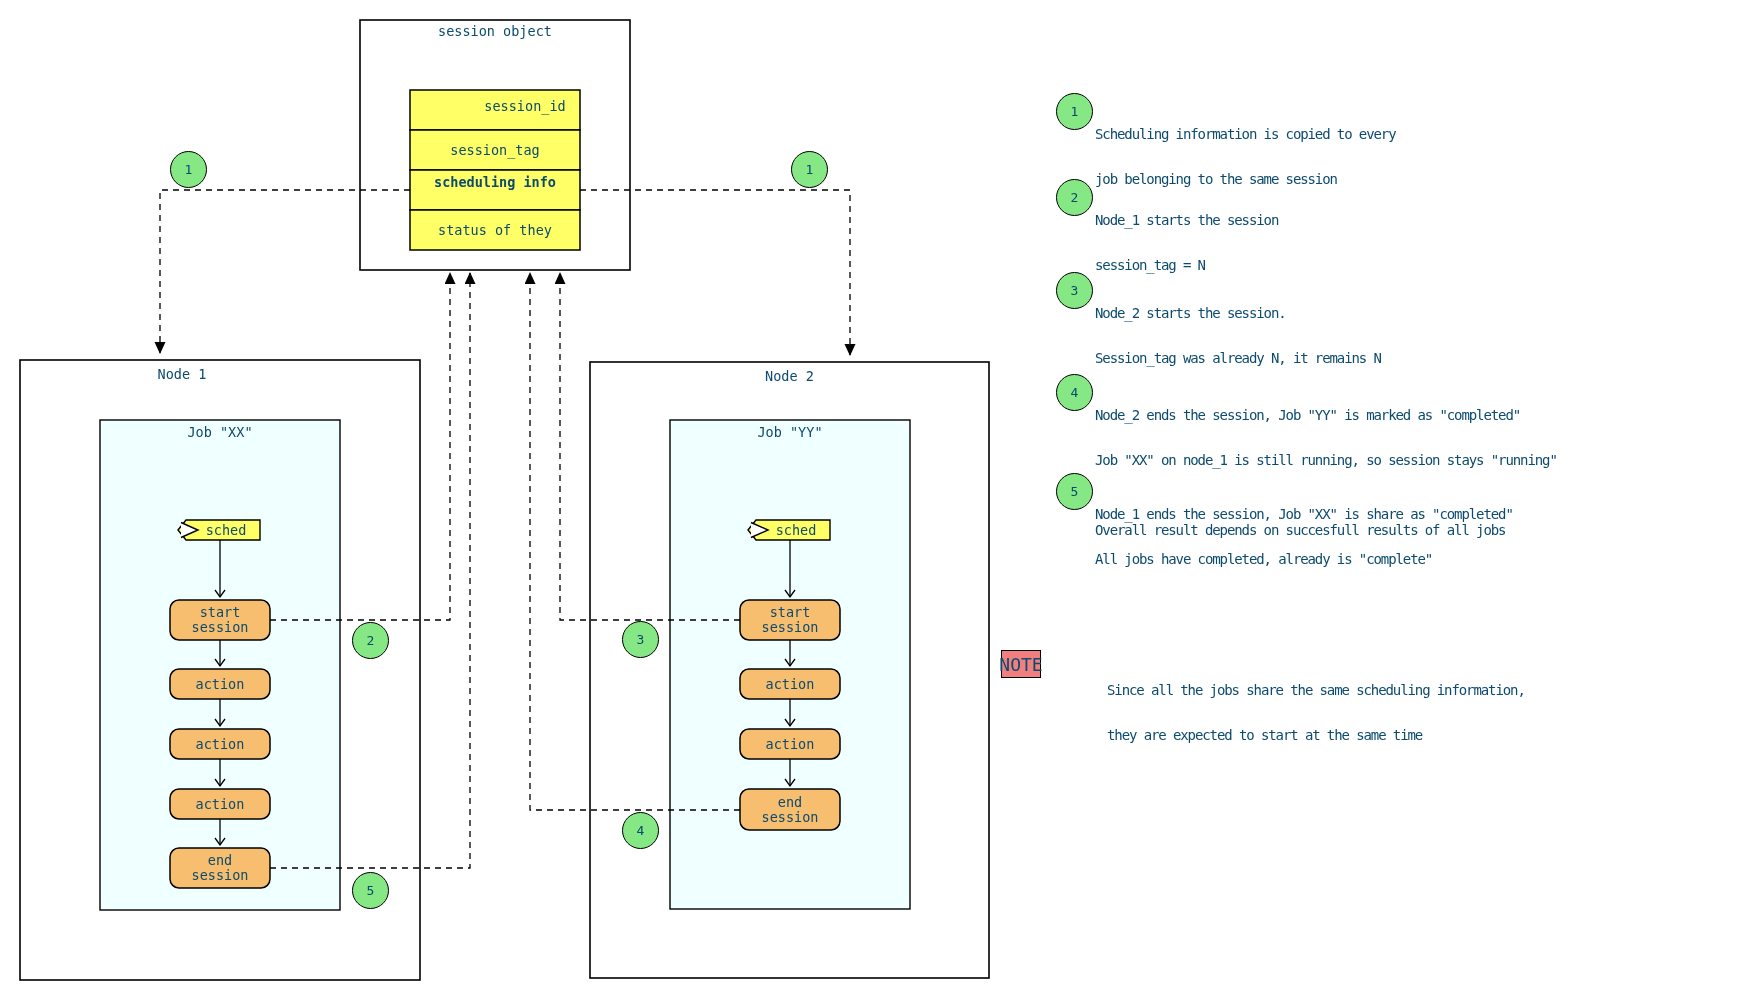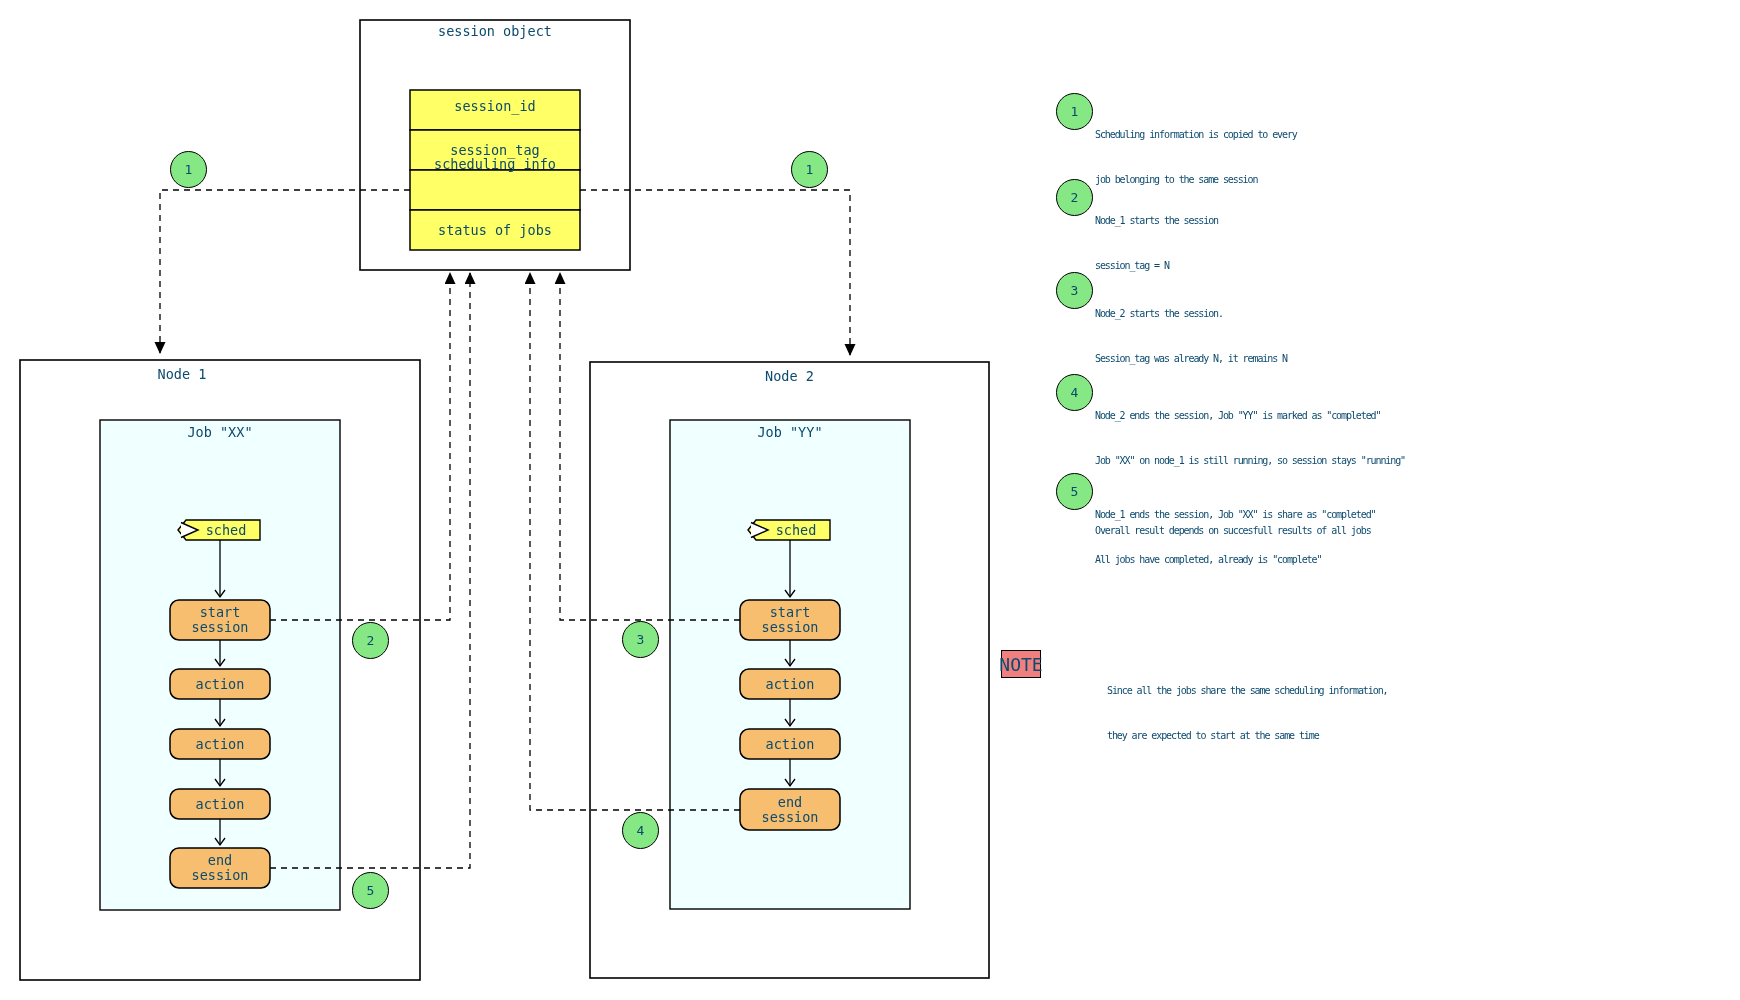--- a/index.html
+++ b/index.html
@@ -15,21 +15,21 @@
     position:absolute; width:100px; font-size:13.5px; line-height:15px;
     display:flex; align-items:center; justify-content:center;
     text-align:center; white-space:pre-line;
   }
   .badge {
     position:absolute; width:37px; height:37px; border-radius:50%;
     background:#85E885; border:1.5px solid #000; box-sizing:border-box;
     display:flex; align-items:center; justify-content:center;
     font-size:13px;
   }
-  .ann-text { position:absolute; left:1095px; font-size:10px; letter-spacing:-1.1px; line-height:15px; white-space:pre; }
+  .ann-text { position:absolute; left:1095px; font-size:14px; letter-spacing:-1.1px; line-height:15px; white-space:pre; }
   .ann-line { height:15px; }
   #note-box {
     position:absolute; left:1001px; top:650px; width:40px; height:28px;
     background:#F08080; border:1.5px solid #000; box-sizing:border-box;
     display:flex; align-items:center; justify-content:center; font-size:18px;
   }
 </style>
 </head>
 <body>
 
@@ -96,24 +96,24 @@
       <polyline points="410,190 160,190 160,353" marker-end="url(#mTri)"></polyline>
       <polyline points="580,190 850,190 850,355" marker-end="url(#mTri)"></polyline>
       <polyline points="270,620 450,620 450,273" marker-end="url(#mTri)"></polyline>
       <polyline points="270,868 470,868 470,273" marker-end="url(#mTri)"></polyline>
       <polyline points="740,620 560,620 560,273" marker-end="url(#mTri)"></polyline>
       <polyline points="740,810 530,810 530,273" marker-end="url(#mTri)"></polyline>
     </g>
   </svg>
 
   <div class="dtext center" style="left:360px; top:23px; width:270px;">session object</div>
-  <div class="dtext vcenter" style="left:410px; top:90px; width:170px; height:32px;">session_id</div>
+  <div class="dtext vcenter" style="left:410px; top:90px; width:170px; height:32px;padding-left:30px;">session_id</div>
   <div class="dtext vcenter" style="left:410px; top:130px; width:170px; height:40px;">session_tag</div>
-  <div class="dtext vcenter" style="left:410px; top:152px; width:170px; height:24px;">scheduling info</div>
-  <div class="dtext vcenter" style="left:410px; top:210px; width:170px; height:40px;">status of jobs</div>
+  <div class="dtext vcenter" style="left:410px; top:170px; width:170px; height:24px;font-weight:bold;">scheduling info</div>
+  <div class="dtext vcenter" style="left:410px; top:210px; width:170px; height:40px;">status of they</div>
 
   <div class="dtext center" style="left:20px; top:366px; width:324px;">Node 1</div>
   <div class="dtext center" style="left:590px; top:368px; width:399px;">Node 2</div>
   <div class="dtext center" style="left:100px; top:424px; width:240px;">Job "XX"</div>
   <div class="dtext center" style="left:670px; top:424px; width:240px;">Job "YY"</div>
 
   <div class="dtext center" style="left:192px; top:522px; width:68px;">sched</div>
   <div class="dtext center" style="left:762px; top:522px; width:68px;">sched</div>
 
   <div class="step-label" style="left:170px; top:600px; height:40px;">start

